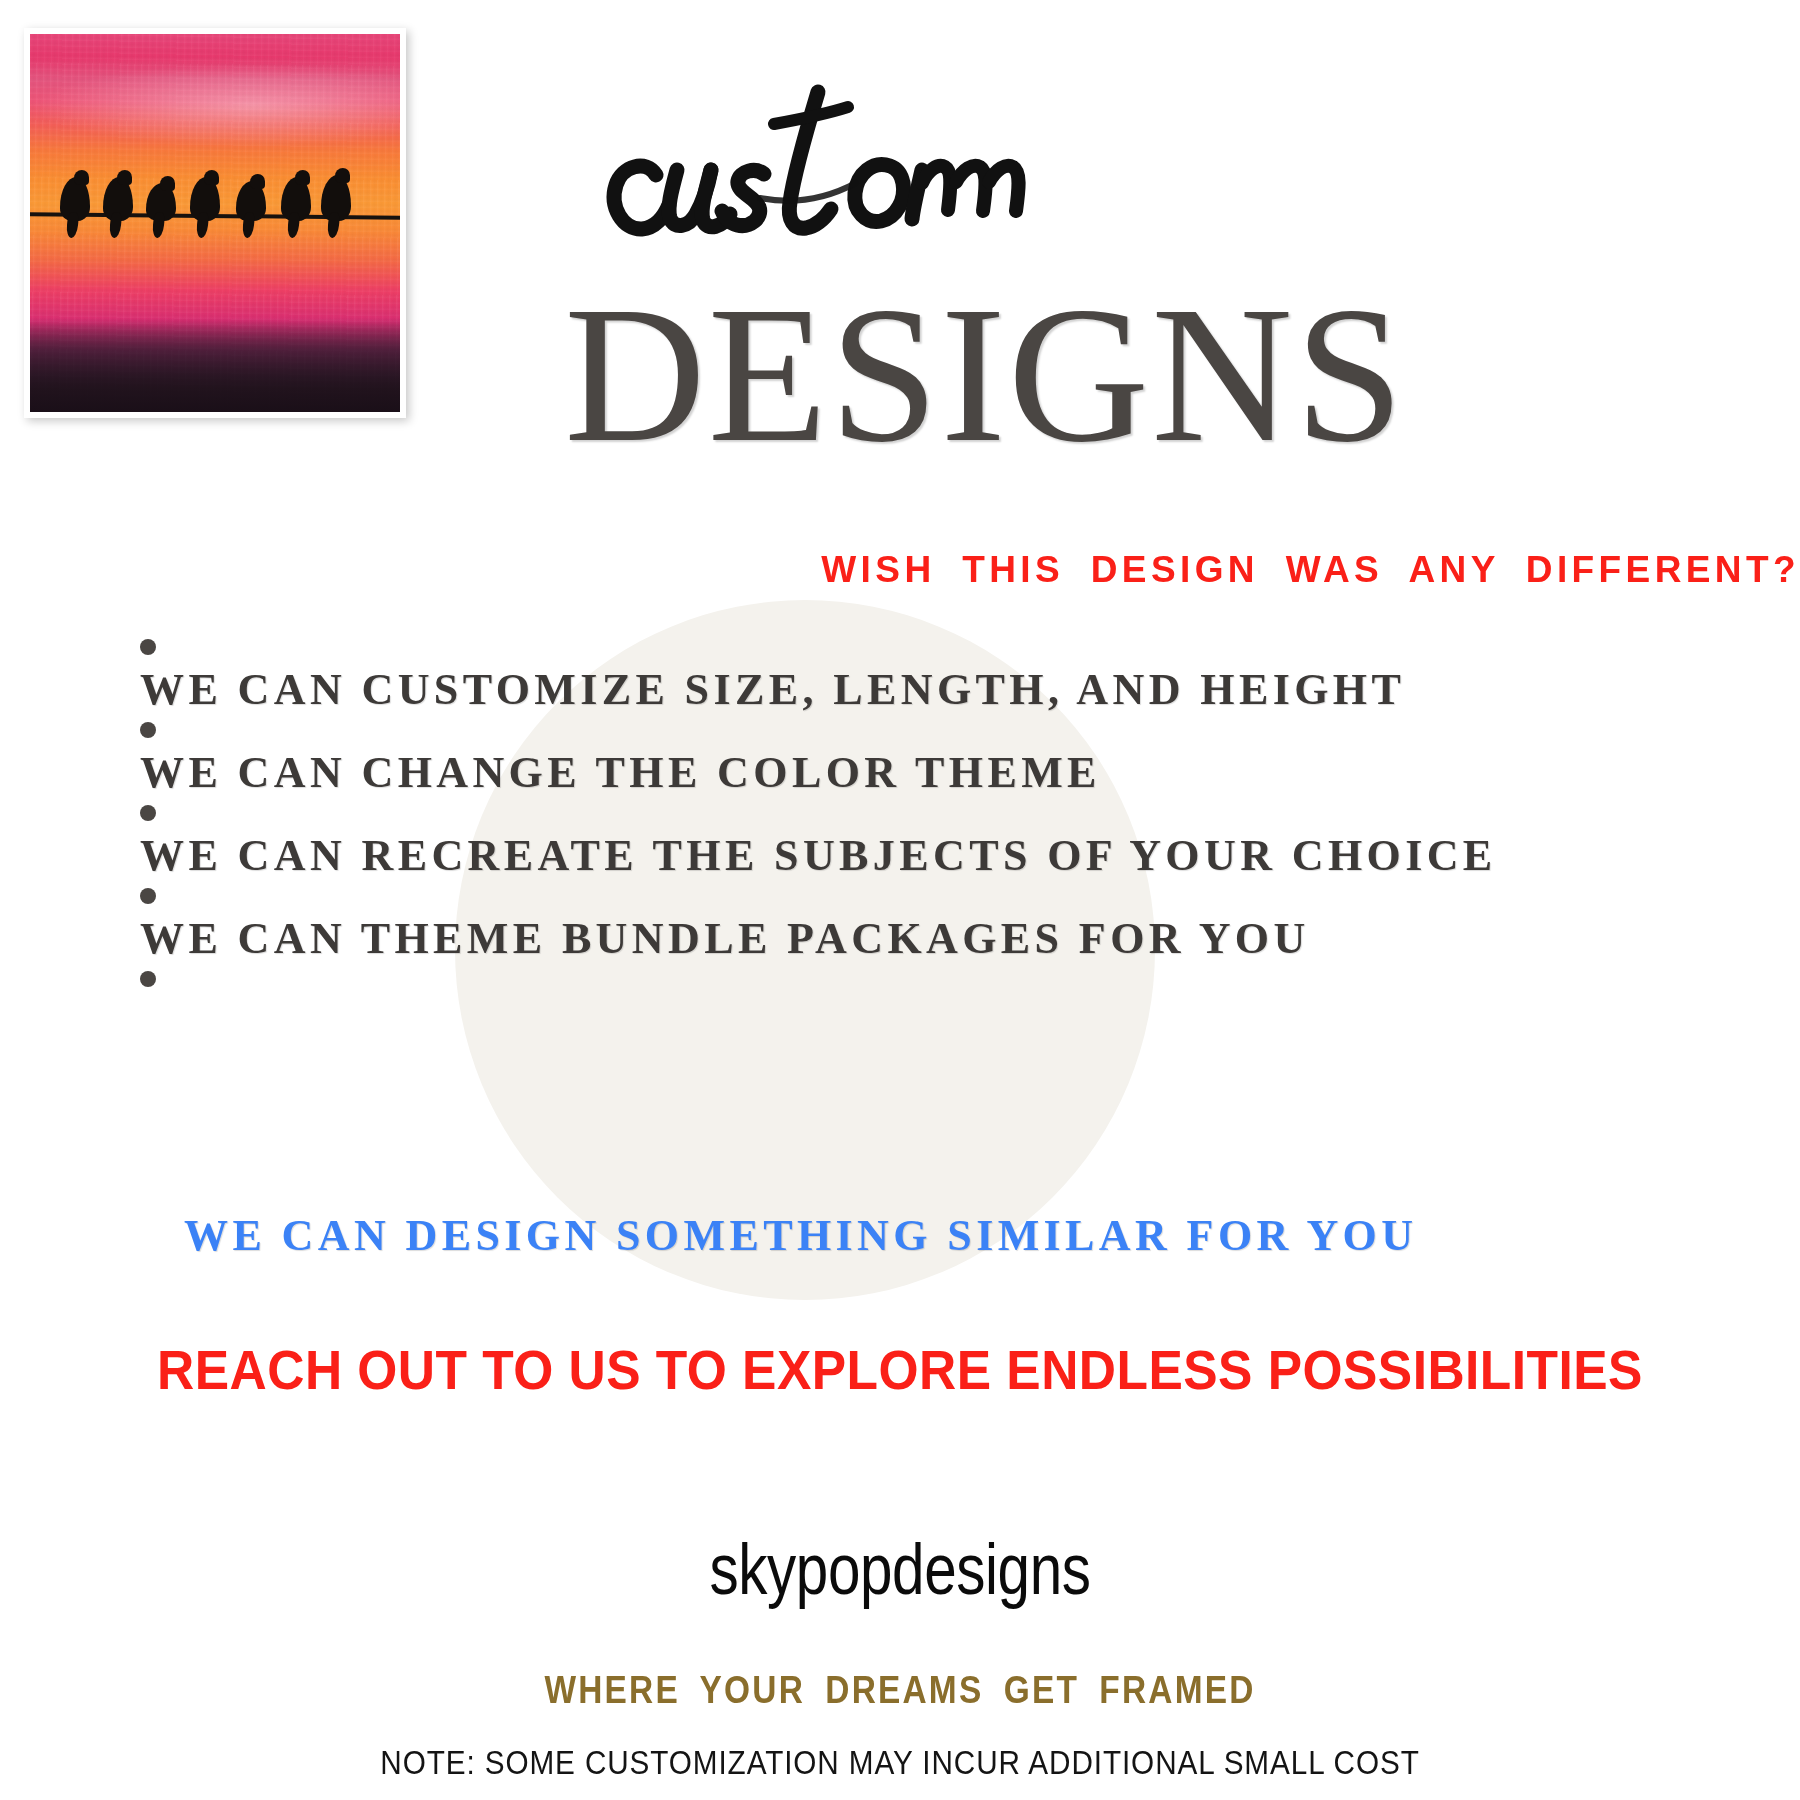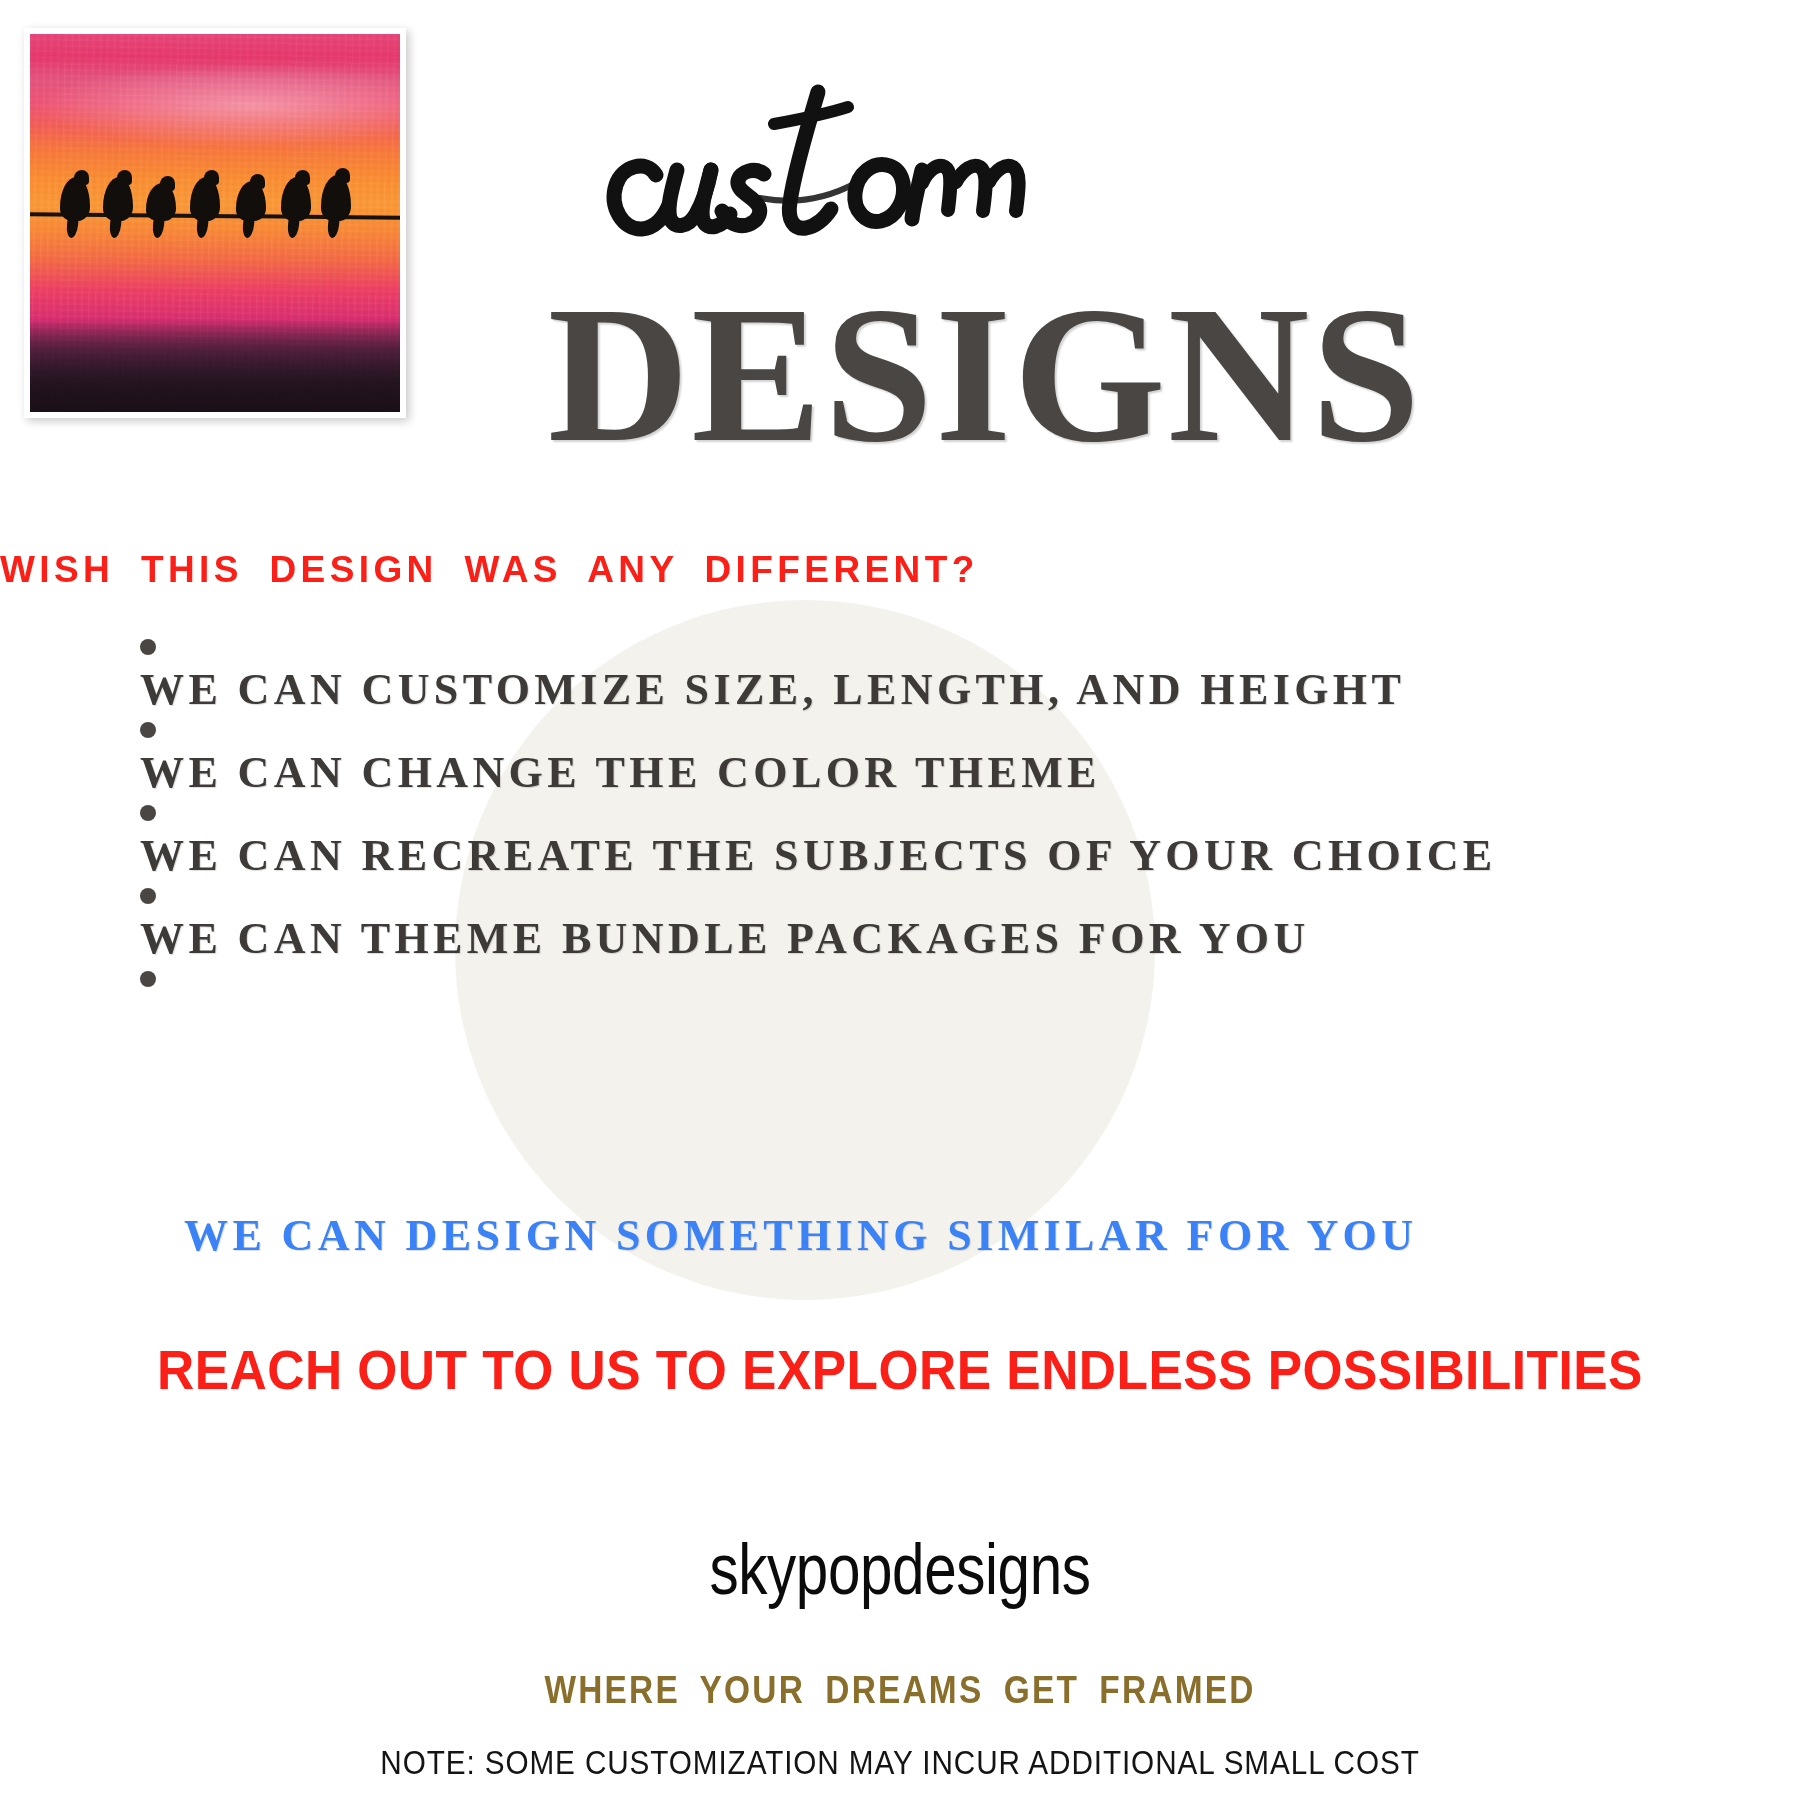--- a/index.html
+++ b/index.html
@@ -141,34 +141,34 @@
   #designs-title {
     position: absolute;
     left: 0;
     right: 0;
     top: 276px;
     text-align: center;
     padding-left: 170px;
     font-family: "Liberation Serif", "DejaVu Serif", serif;
     font-size: 196px;
     line-height: 1;
-    font-weight: 700;
+    font-weight: 400;
     color: #4a4643;
     letter-spacing: 2px;
     text-shadow: 2px 2px 2px rgba(0,0,0,0.18);
     z-index: 3;
   }
 
   
   #subtitle {
     position: absolute;
     left: 0;
     right: 0;
     top: 549px;
-    text-align: left;
+    text-align: right;
     font-family: "Liberation Sans", sans-serif;
     font-size: 37px;
     font-weight: 700;
     color: #fa2018;
     letter-spacing: 4.4px;
     word-spacing: 12px;
     z-index: 3;
   }
 
   

